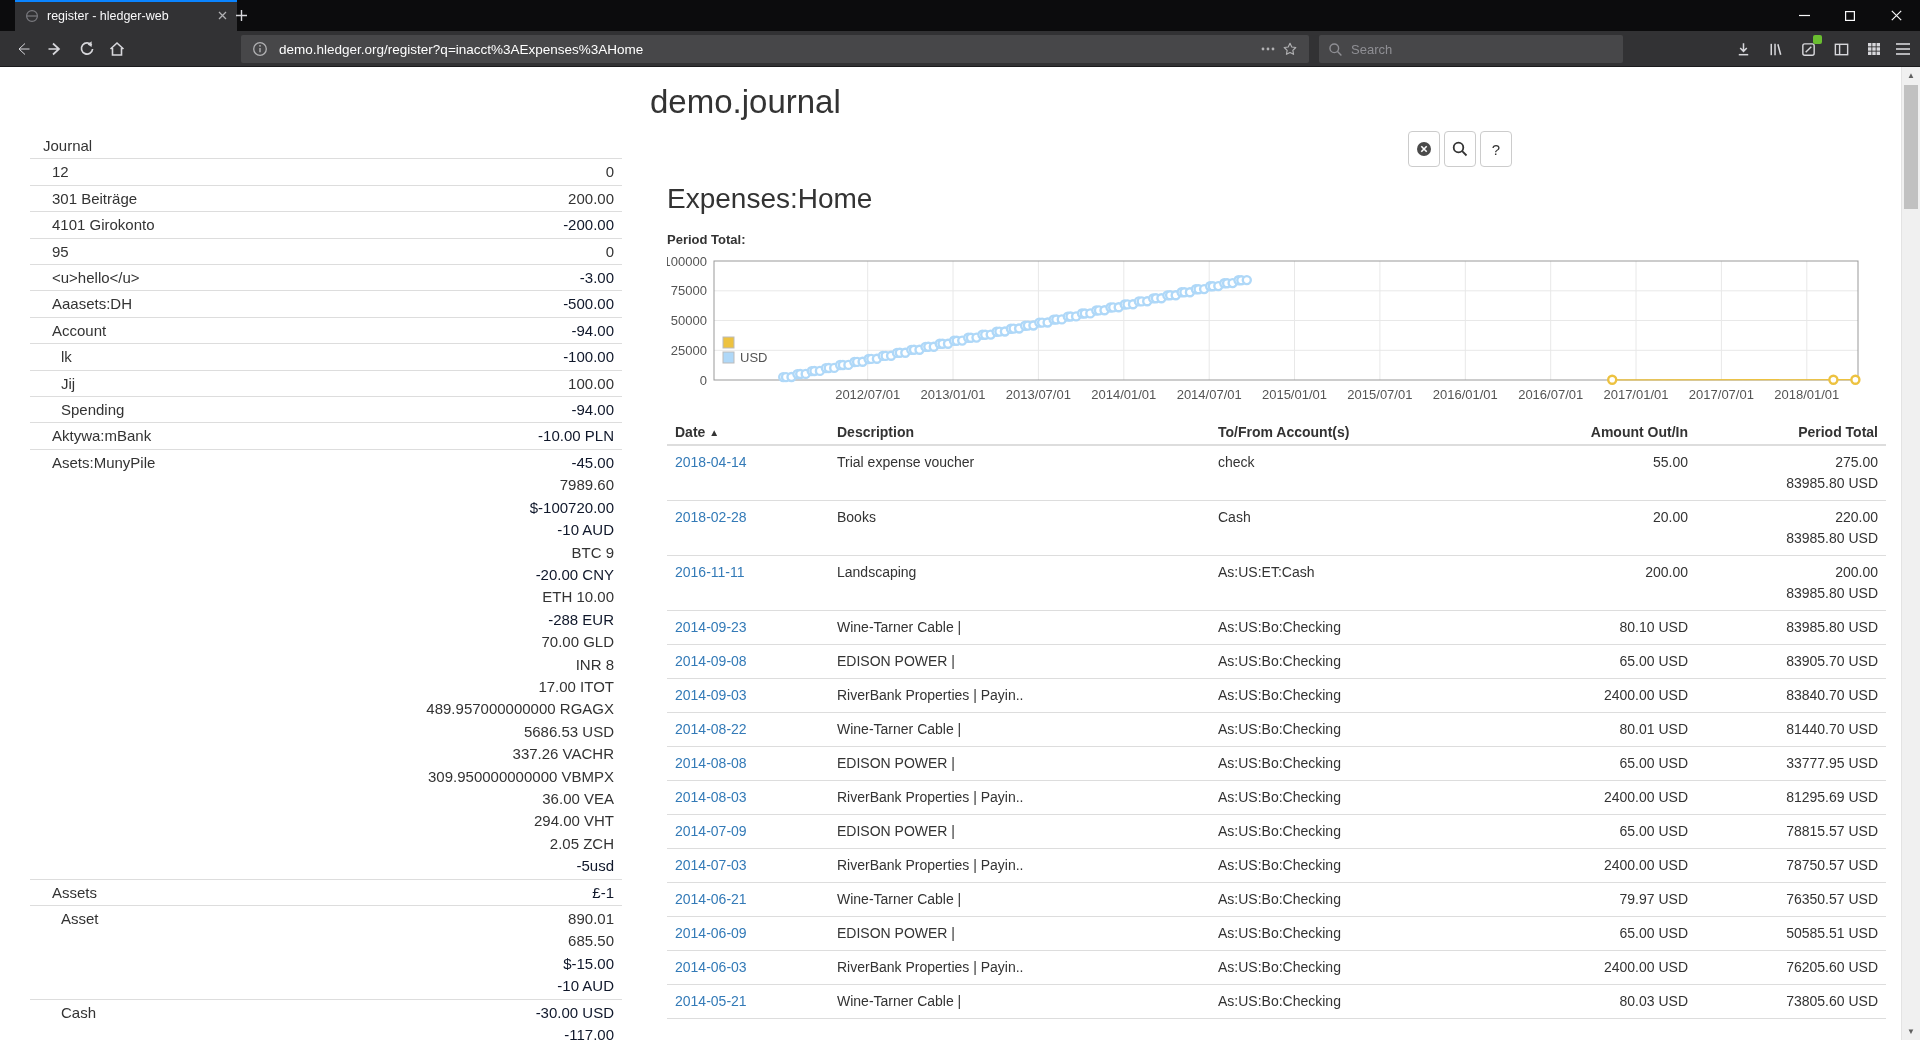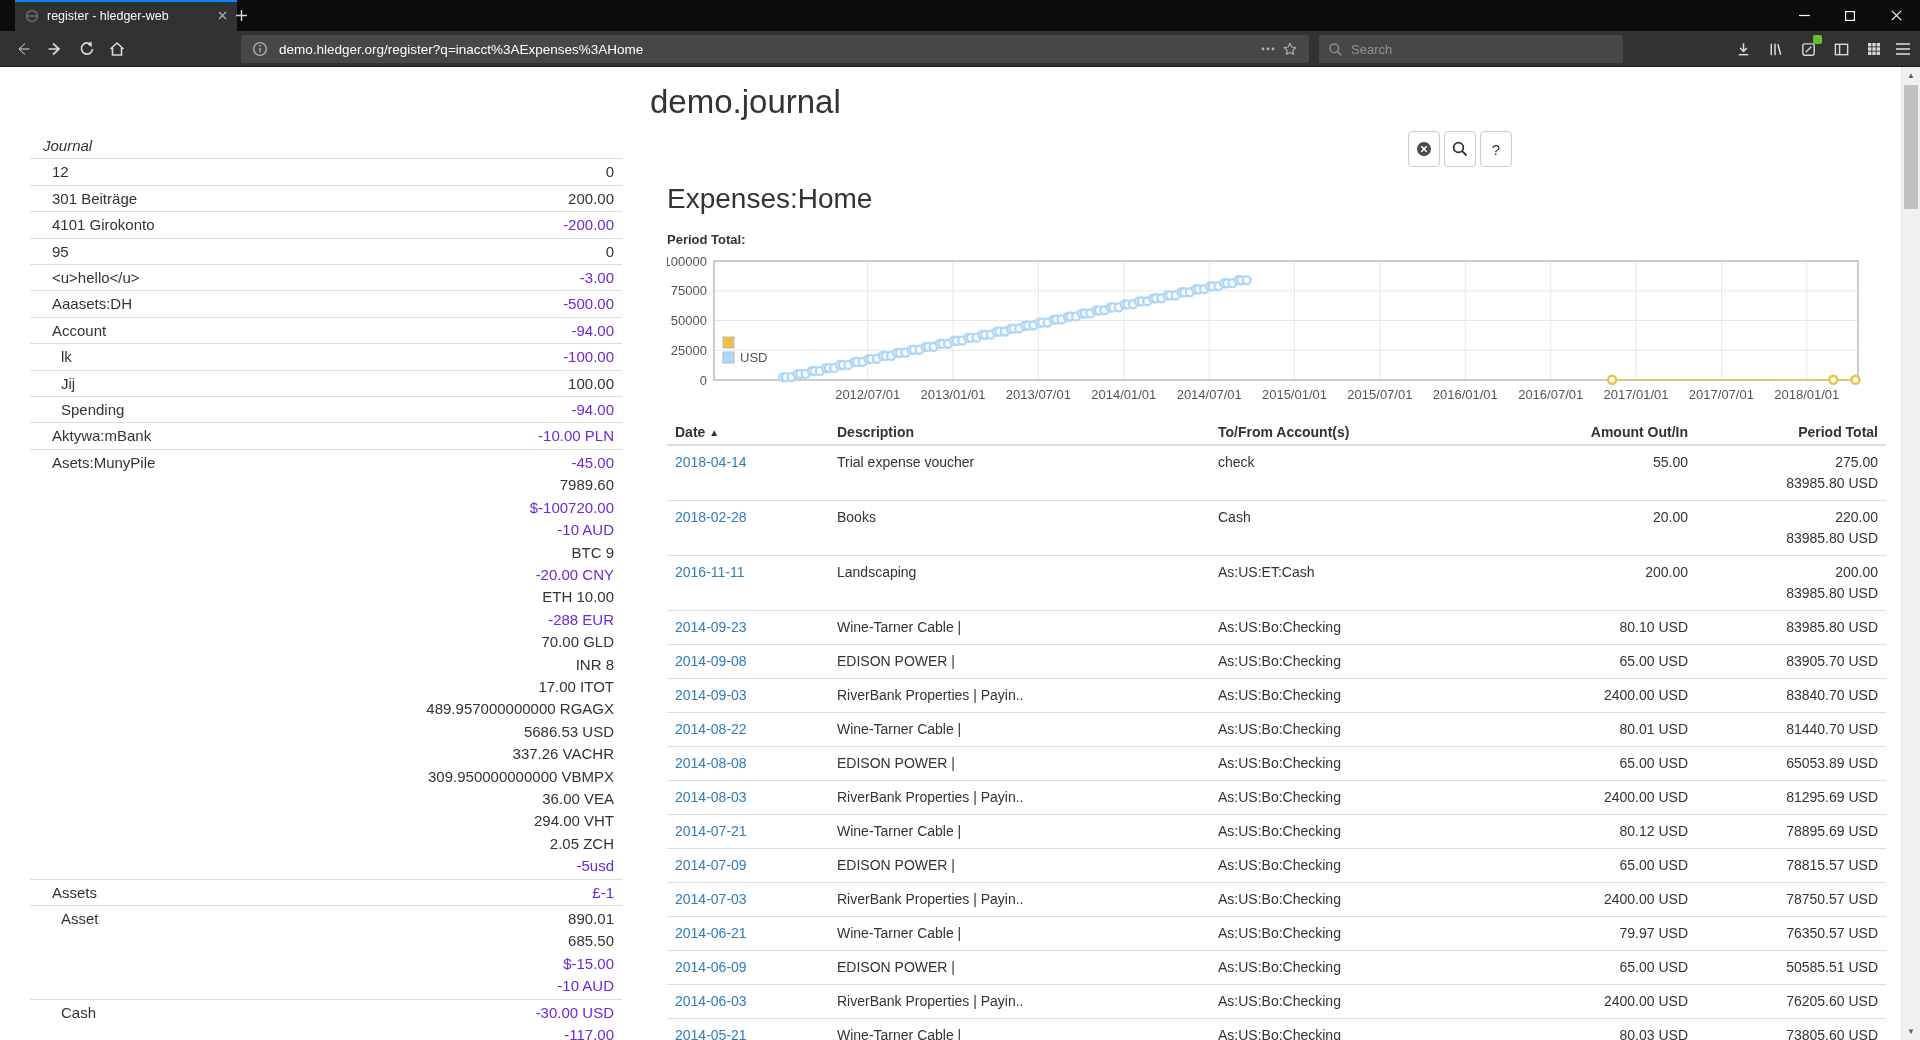--- a/index.html
+++ b/index.html
@@ -32,21 +32,21 @@
   .page{position:absolute;left:0;top:67px;width:1901px;height:973px;background:#fff;overflow:hidden;color:#333}
   .page h1{position:absolute;left:650px;top:16px;margin:0;font-size:33px;font-weight:400;color:#333}
   .page h2{position:absolute;left:667px;top:116px;margin:0;font-size:28px;font-weight:400;color:#333}
   .ptlabel{position:absolute;left:667px;top:165px;font-size:13px;font-weight:700;color:#333}
 
   .sidebar{position:absolute;left:30px;top:66px;width:592px;font-size:15px}
   .srow{display:flex;justify-content:space-between;align-items:flex-start;border-bottom:1px solid #ddd;padding:2px 8px 1px 13px;line-height:22.4px}
   .acct{color:#333;white-space:nowrap;text-decoration:none}
   .amts{text-align:right}
   .amts div{white-space:nowrap}
-  .neg{color:#6d28d9}
+  .neg{color:#0f172a}
 
   .querybox{position:absolute;left:669px;top:64px;width:735px;height:36px;border:1px solid #ccc;border-radius:4px;padding:0 12px;font-size:15px;color:#333;font-family:inherit;box-shadow:inset 0 1px 1px rgba(0,0,0,.075)}
   .qbtn{position:absolute;top:64px;width:32px;height:36px;background:#fff;border:1px solid #ccc;border-radius:4px;display:flex;align-items:center;justify-content:center;font-size:15px;color:#333;font-family:inherit;padding:0}
 
   #chart{position:absolute;left:667px;top:188px}
   #chart text{font-size:13px;fill:#545454;font-family:"Liberation Sans",sans-serif}
 
   #register{position:absolute;left:667px;top:353px;width:1219px;border-collapse:collapse;table-layout:fixed;font-size:14px;color:#333}
   #register th{padding:4px 8px;border-bottom:2px solid #ddd;font-weight:700;text-align:left;white-space:nowrap}
   #register td{padding:6px 8px;border-bottom:1px solid #ddd;vertical-align:top;line-height:21px;overflow:hidden;white-space:nowrap}
@@ -208,21 +208,21 @@
           </g>
         </svg>
     </span>
   </div>
 
   <div class="page">
     <h1>demo.journal</h1>
 
     <div id="sidebar" class="sidebar">
         <div class="srow">
-          <span class="acct" style="padding-left: 0px; font-style: italic;">Journal</span>
+          <span class="acct" style="padding-left: 0px;">Journal</span>
           <div class="amts"></div>
         </div>
         <div class="srow">
           <span class="acct" style="padding-left: 9px;">12</span>
           <div class="amts">
             <div>0</div>
           </div>
         </div>
         <div class="srow">
           <span class="acct" style="padding-left: 9px;">301 Beiträge</span>
@@ -576,39 +576,30 @@
             <td class="r">
               <div>81440.70 USD</div>
             </td>
           </tr>
           <tr>
             <td><a class="datelink">2014-08-08</a></td>
             <td>EDISON POWER |</td>
             <td>As:US:Bo:Checking</td>
             <td class="r">65.00 USD</td>
             <td class="r">
-              <div>65053.89 USD</div>
+              <div>33777.95 USD</div>
             </td>
           </tr>
           <tr>
             <td><a class="datelink">2014-08-03</a></td>
             <td>RiverBank Properties | Payin..</td>
             <td>As:US:Bo:Checking</td>
             <td class="r">2400.00 USD</td>
             <td class="r">
               <div>81295.69 USD</div>
-            </td>
-          </tr>
-          <tr>
-            <td><a class="datelink">2014-07-21</a></td>
-            <td>Wine-Tarner Cable |</td>
-            <td>As:US:Bo:Checking</td>
-            <td class="r">80.12 USD</td>
-            <td class="r">
-              <div>78895.69 USD</div>
             </td>
           </tr>
           <tr>
             <td><a class="datelink">2014-07-09</a></td>
             <td>EDISON POWER |</td>
             <td>As:US:Bo:Checking</td>
             <td class="r">65.00 USD</td>
             <td class="r">
               <div>78815.57 USD</div>
             </td>

